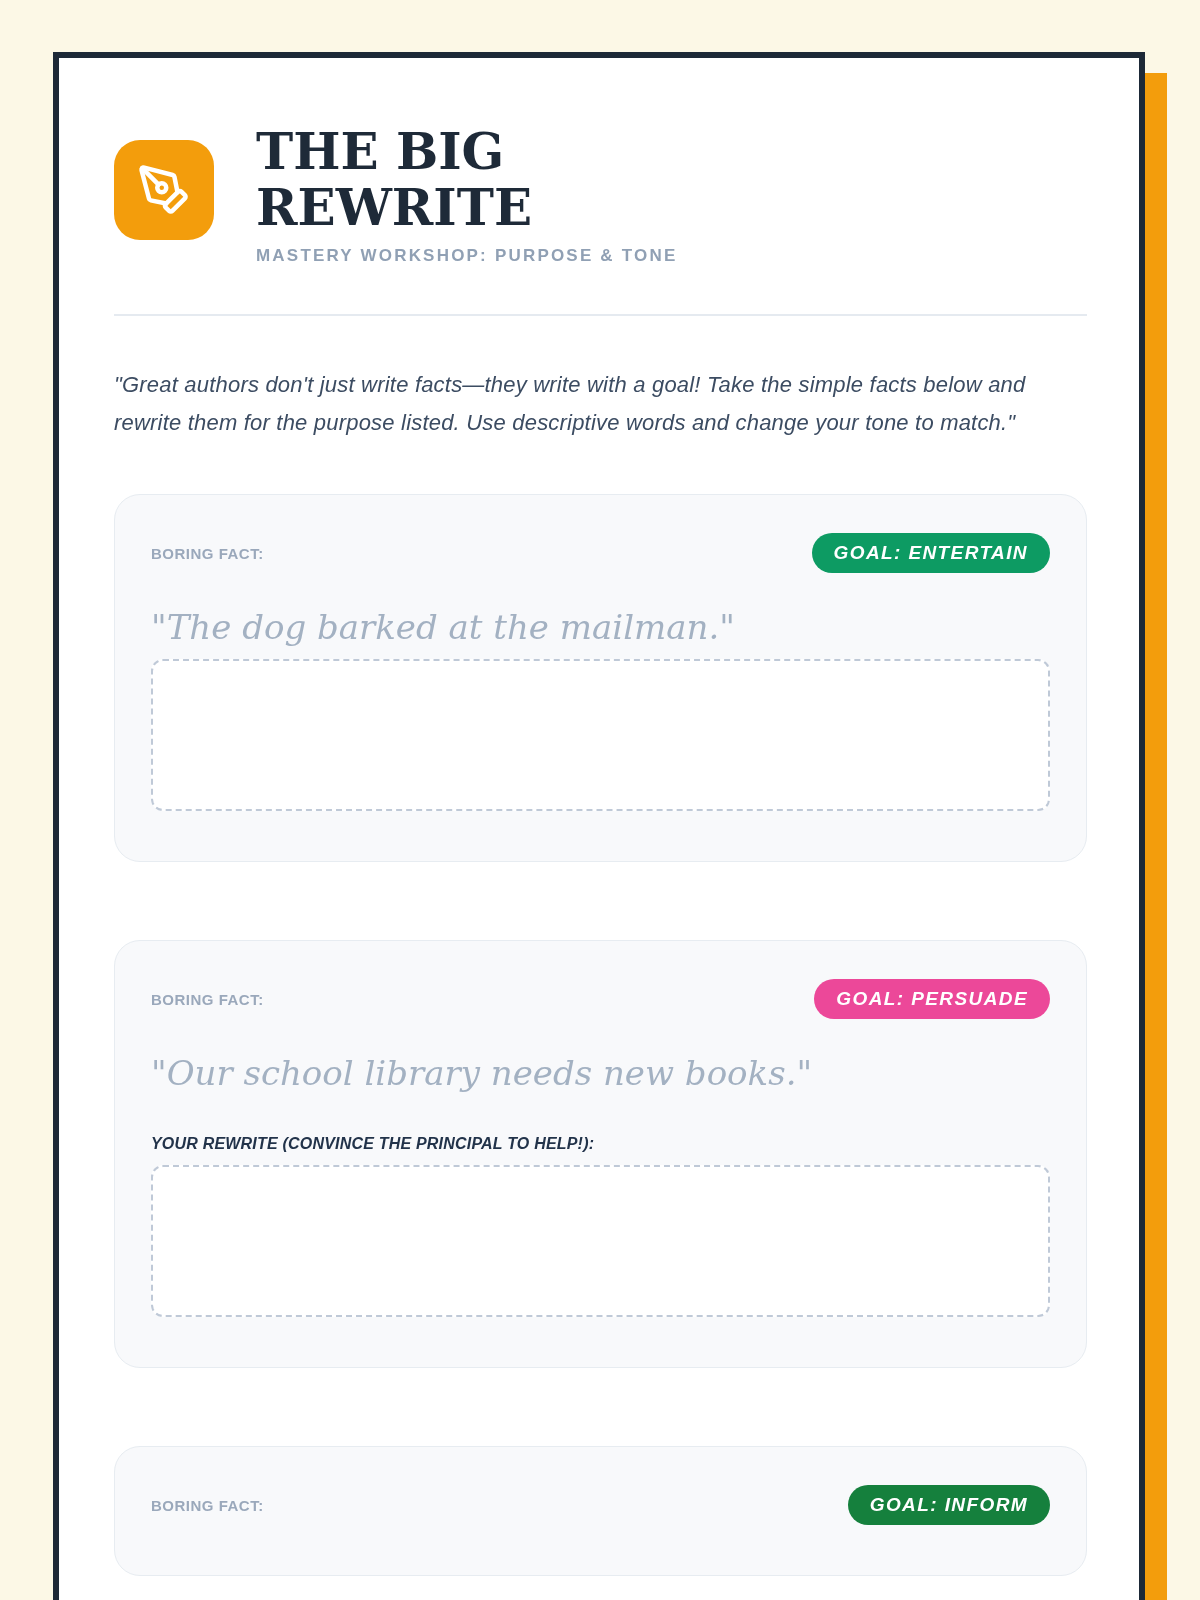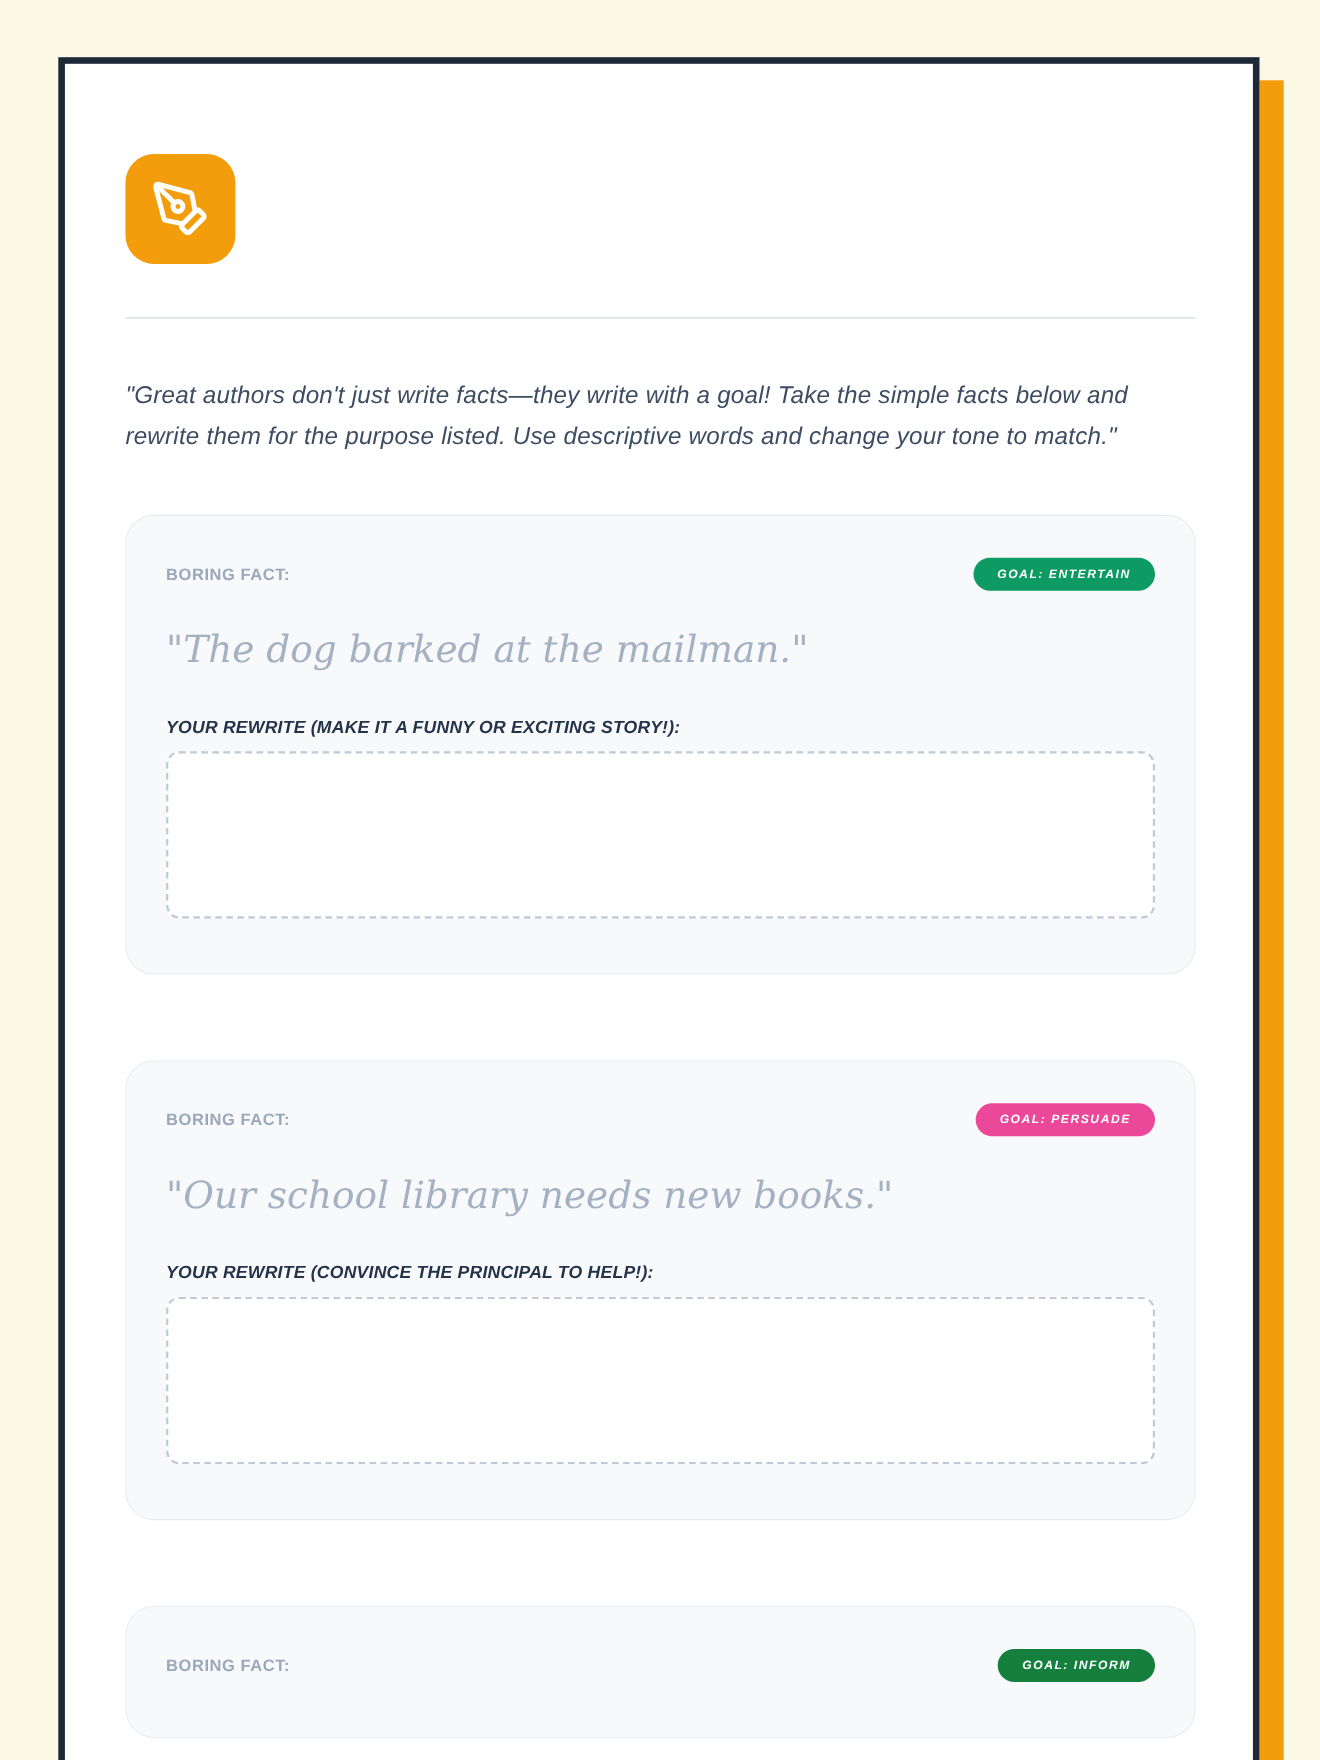--- a/index.html
+++ b/index.html
@@ -108,21 +108,21 @@
   .fact-label {
     font-size: 15px;
     font-weight: bold;
     letter-spacing: 0.5px;
     color: #9aa8bb;
   }
   .goal-badge {
     border-radius: 999px;
     padding: 9px 22px;
     color: #ffffff;
-    font-size: 11px;
+    font-size: 19px;
     font-style: italic;
     font-weight: bold;
     letter-spacing: 1.4px;
     white-space: nowrap;
   }
   .fact-quote {
     margin-top: 34px;
     font-family: "DejaVu Serif", serif;
     font-style: italic;
     font-size: 34px;
@@ -153,33 +153,36 @@
 
   <div class="header">
     <div class="icon-box">
       <svg viewBox="0 0 24 24" fill="none" stroke="#ffffff" stroke-width="2" stroke-linecap="round" stroke-linejoin="round">
         <path d="M15.707 21.293a1 1 0 0 1-1.414 0l-1.586-1.586a1 1 0 0 1 0-1.414l5.586-5.586a1 1 0 0 1 1.414 0l1.586 1.586a1 1 0 0 1 0 1.414z"></path>
         <path d="m18 13-1.375-6.874a1 1 0 0 0-.746-.776L3.235 2.028a1 1 0 0 0-1.207 1.207L5.35 15.879a1 1 0 0 0 .776.746L13 18"></path>
         <path d="m2.3 2.3 7.286 7.286"></path>
         <circle cx="11" cy="11" r="2"></circle>
       </svg>
     </div>
+    <div class="title-block">
+      <h1 class="page-title">THE BIG REWRITE</h1>
+      <div class="page-subtitle">MASTERY WORKSHOP: PURPOSE &amp; TONE</div>
+    </div>
   </div>
 
   <hr class="divider">
 
   <p class="intro">"Great authors don't just write facts—they write with a goal! Take the simple facts below and rewrite them for the purpose listed. Use descriptive words and change your tone to match."</p>
 
   <section class="card first">
     <div class="card-head">
       <span class="fact-label">BORING FACT:</span>
       <span class="goal-badge" style="background-color: rgb(13, 155, 99);">GOAL: ENTERTAIN</span>
     </div>
     <div class="fact-quote">"The dog barked at the mailman."</div>
-    <div class="rewrite-label">YOUR REWRITE (MAKE IT A FUNNY OR EXCITING STORY!):</div>
     <div class="write-area"></div>
   </section>
 
   <section class="card">
     <div class="card-head">
       <span class="fact-label">BORING FACT:</span>
       <span class="goal-badge" style="background-color: #ec4899;">GOAL: PERSUADE</span>
     </div>
     <div class="fact-quote">"Our school library needs new books."</div>
     <div class="rewrite-label">YOUR REWRITE (CONVINCE THE PRINCIPAL TO HELP!):</div>

